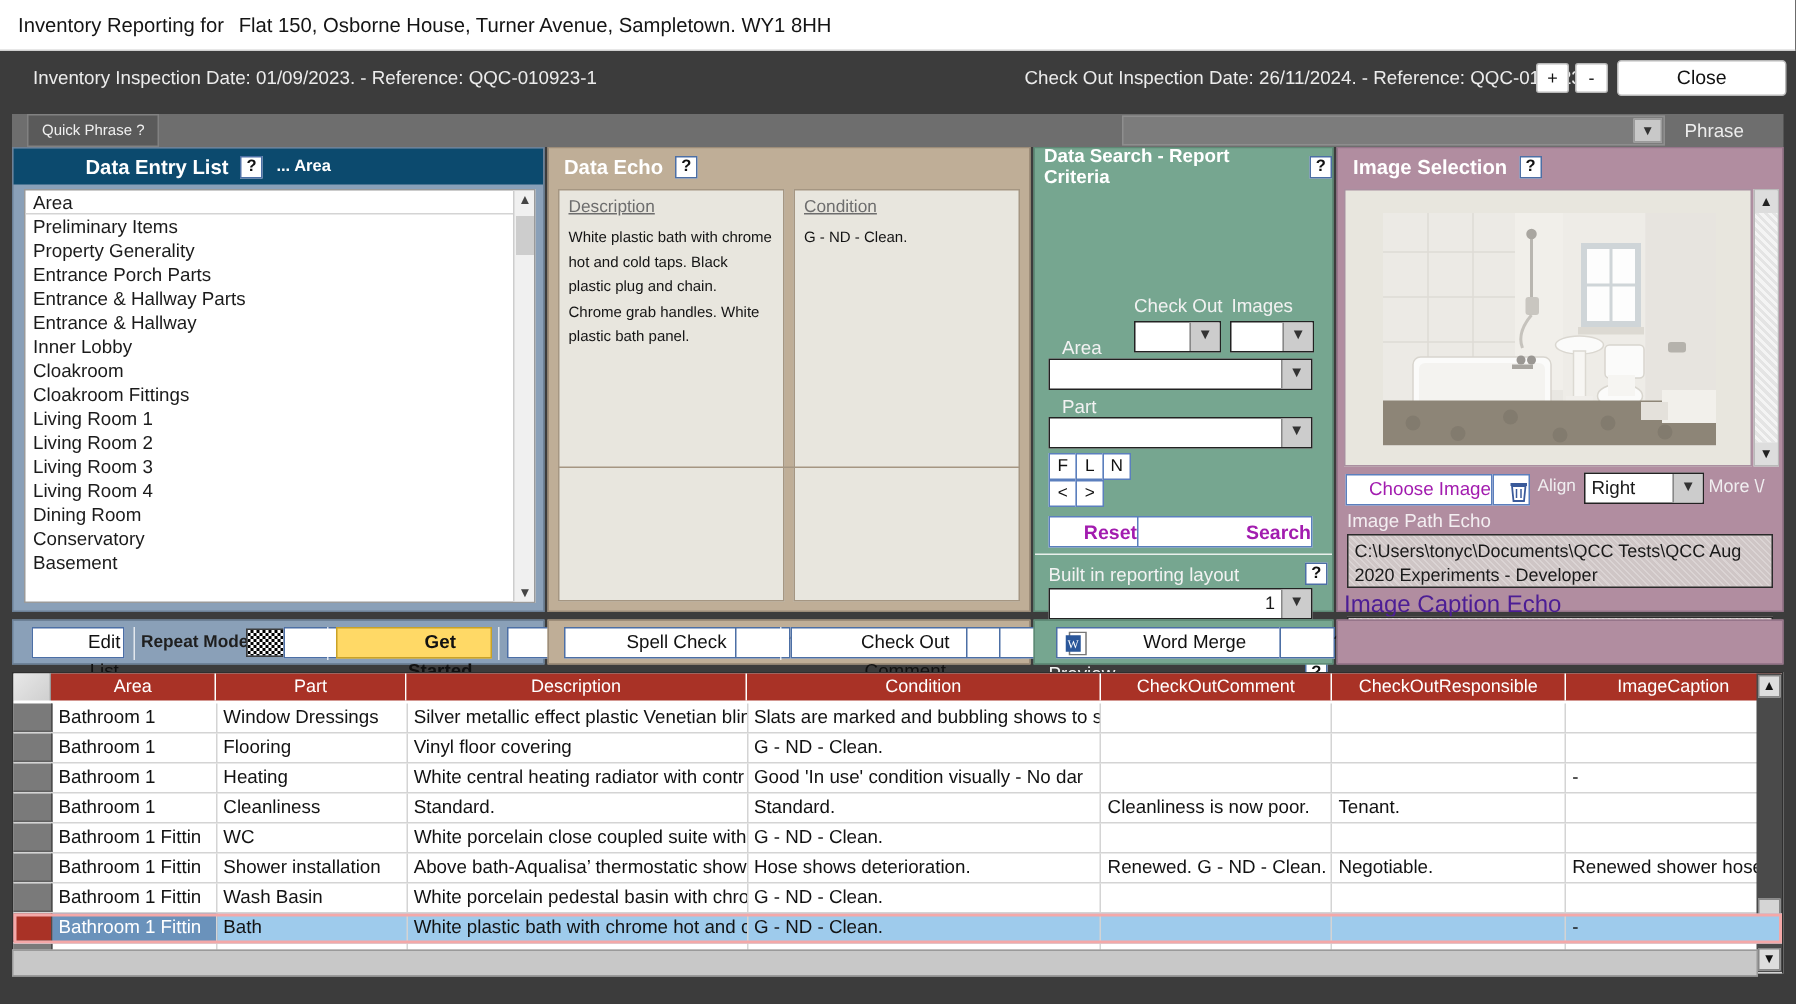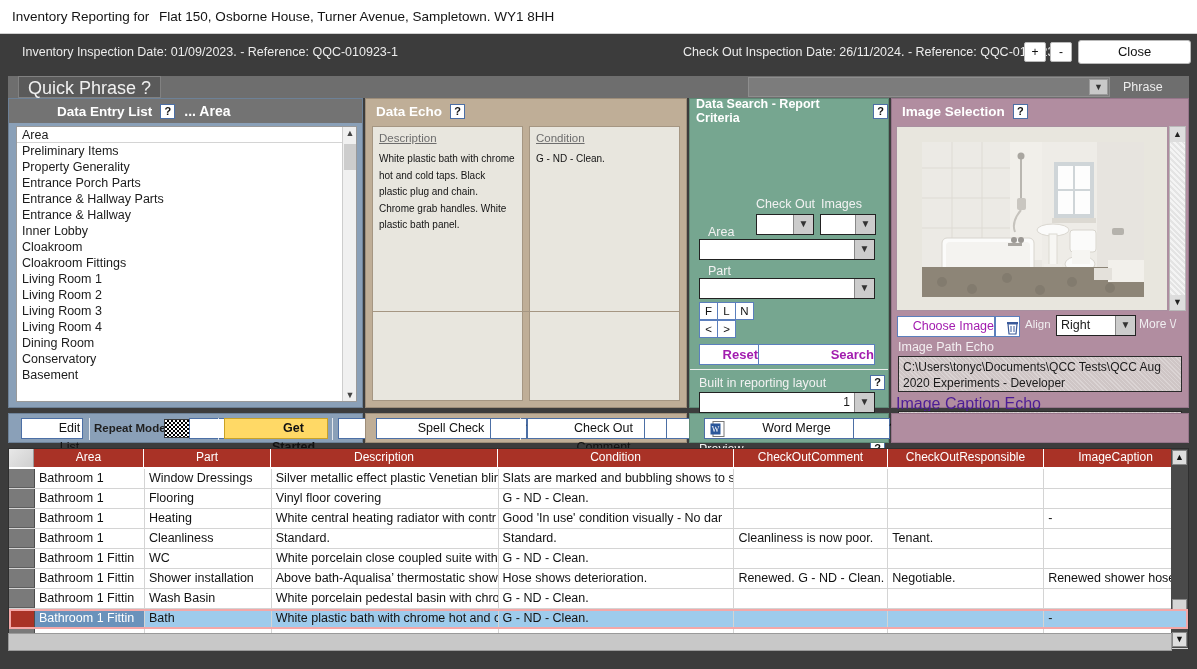--- a/index.html
+++ b/index.html
@@ -39,21 +39,21 @@
   .btn-close {
     position:absolute; left:1078px; top:40px; width:113px; height:24px;
     background:#fff; border:1px solid #b9b9b9; border-radius:3px;
     font-size:13px; text-align:center; line-height:22px; color:#111; cursor:pointer;
   }
 
   
   .qp-row { position:absolute; left:8px; top:76px; width:1181px; height:22px; background:#6e6e6e; }
   .qp-tab {
     position:absolute; left:10px; top:0; height:22px; padding:0 9px;
-    background:#5a5a5a; color:#f0f0f0; font-size:18px; line-height:22px;
+    background:#5a5a5a; color:#f0f0f0; font-size:10px; line-height:22px;
     border:1px solid #818181; cursor:pointer;
   }
   .phrase-sel {
     position:absolute; left:740px; top:1px; width:362px; height:20px;
     background:#7c7c7c; border:1px solid #8e8e8e; cursor:pointer;
   }
   .phrase-sel .arrow {
     position:absolute; right:1px; top:1px; width:19px; height:16px; background:#c8c8c8;
     border:1px solid #9a9a9a; text-align:center; line-height:14px; font-size:9px; color:#333;
   }
@@ -66,22 +66,22 @@
   .panel { position:absolute; }
   .panel-hdr { height:24px; display:flex; align-items:center; padding-left:10px; color:#fff; font-weight:bold; font-size:13.5px; }
   .qmark {
     display:inline-block; width:15px; height:15px; background:#fff; border:1px solid #4c6fa5;
     color:#111; font-size:11px; font-weight:bold; text-align:center; line-height:13px;
     margin-left:8px; cursor:pointer; flex:none;
   }
 
   
   #delPanel { left:8px; top:98px; width:355px; height:310px; background:#8aa0b8; border:1px solid #6d8197; }
-  #delPanel .panel-hdr { background:#737373;padding-left:48px; }
-  .del-sub { color:#fff; font-weight:bold; font-size:14px; margin-left:9px; }
+  #delPanel .panel-hdr { background:#0c4a6e;padding-left:48px; }
+  .del-sub { color:#fff; font-weight:bold; font-size:11px; margin-left:9px; }
   .del-list {
     position:absolute; left:7px; top:27px; width:341px; height:276px;
     background:#fff; border:1px solid #9a9a9a; overflow:hidden;
   }
   .del-item { height:16px; line-height:16px; padding-left:5px; font-size:12.5px; color:#1b1b1b; cursor:pointer; white-space:nowrap; }
   .del-item.first { border-bottom:1px solid #d4d4d4; }
   .del-scroll { position:absolute; right:0; top:0; width:14px; height:276px; background:#f0f0f0; border-left:1px solid #cdcdcd; }
   .del-scroll .up, .del-scroll .dn { width:14px; height:14px; text-align:center; font-size:9px; line-height:13px; color:#444; cursor:pointer; }
   .del-scroll .dn { position:absolute; bottom:0; left:0; }
   .del-scroll .thumb { position:absolute; left:1px; top:17px; width:12px; height:26px; background:#cdcdcd; cursor:pointer; }

